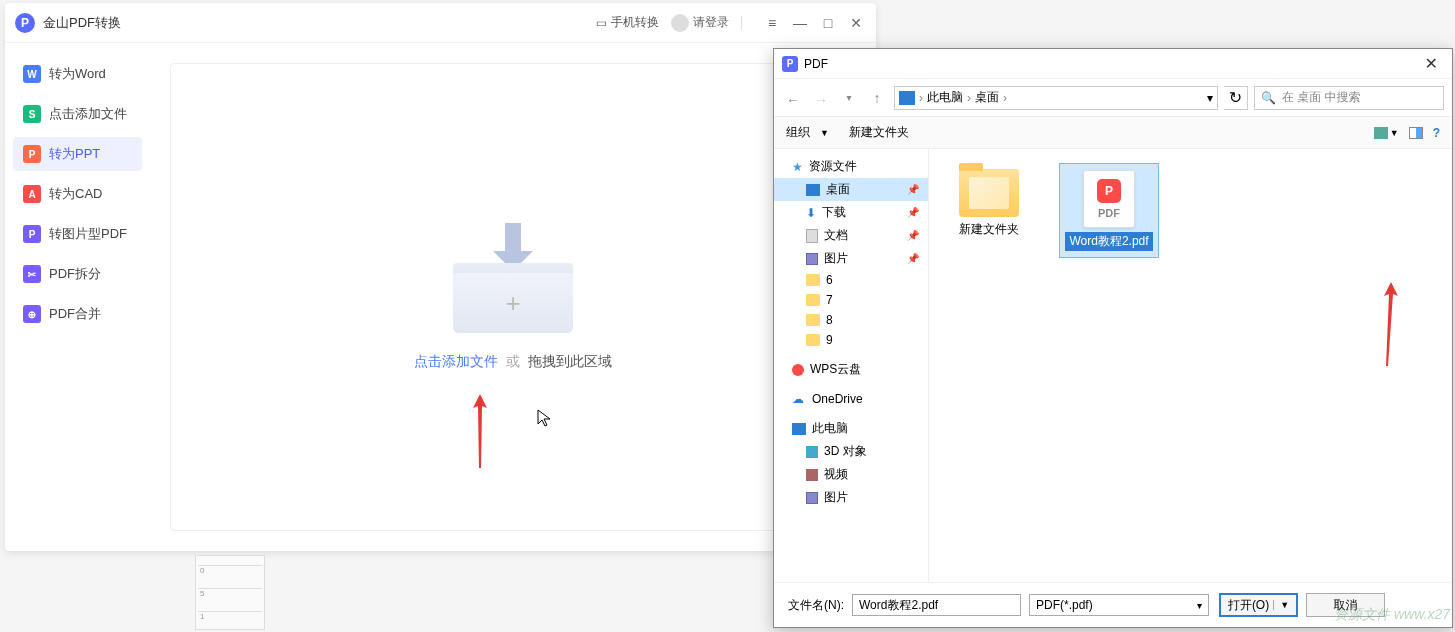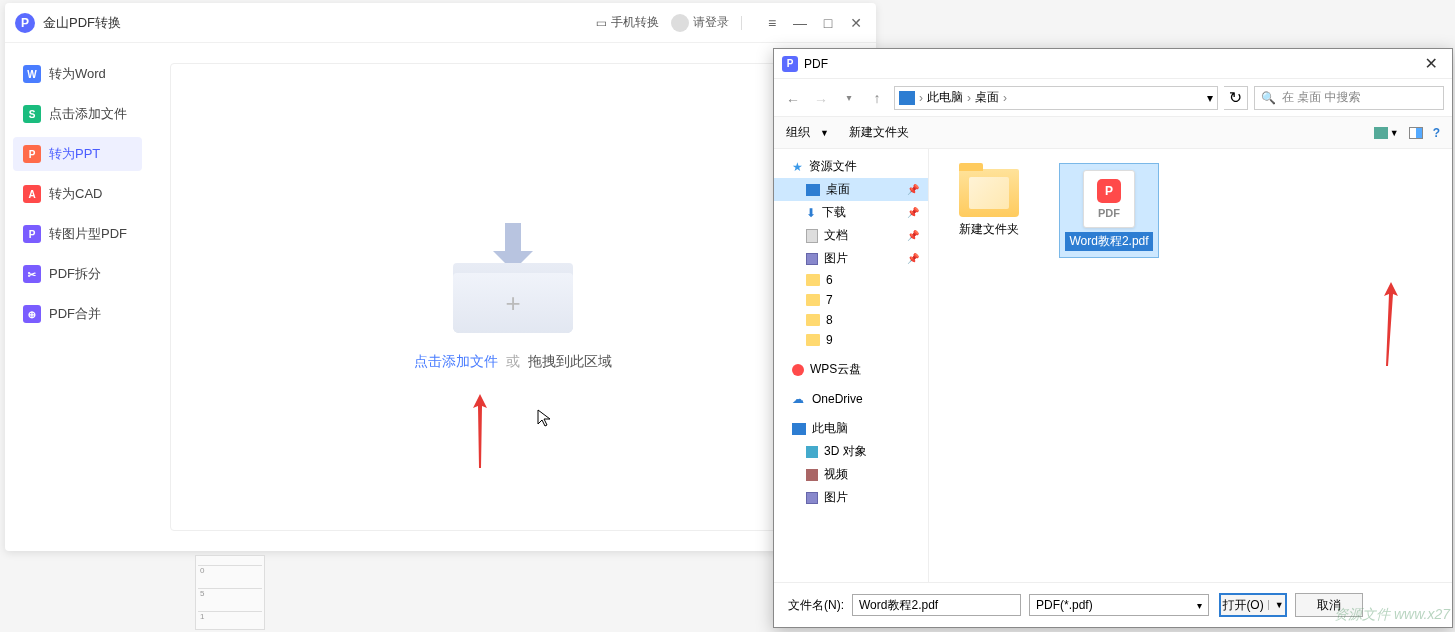--- a/index.html
+++ b/index.html
@@ -108,21 +108,21 @@
 .fi-pdf-badge { width:24px;height:24px;border-radius:5px;background:#ff4a4a;display:flex;align-items:center;justify-content:center;color:#fff;font-size:12px;font-weight:bold; }
 .fi-pdf-txt { font-size:11px;color:#888;font-weight:bold; }
 .flabel { font-size: 12px; text-align: center; word-break: break-all; }
 
 .fd-bottom { padding: 10px 14px; border-top: 1px solid #eee; display: flex; flex-direction: row; gap: 10px; }
 .fn-row { display: flex; align-items: center; gap: 8px; font-size: 12px; }
 .fn-row label { white-space: nowrap; }
 .fn-input { flex: 1; height: 22px; border: 1px solid #aaa; padding: 0 6px; font-size: 12px; }
 .filter-sel { width: 180px; height: 22px; border: 1px solid #aaa; padding: 0 6px; font-size: 12px; display:flex;align-items:center;justify-content:space-between; }
 .btn-row { display: flex; justify-content: flex-end; gap: 8px; }
-.dlg-btn { width: 68px; height: 24px; border: 1px solid #aaa; background: #f5f5f5; font-size: 12px; display:flex;align-items:center;justify-content:center;gap:4px; cursor:pointer; }
+.dlg-btn { width: 79px; height: 24px; border: 1px solid #aaa; background: #f5f5f5; font-size: 12px; display:flex;align-items:center;justify-content:center;gap:4px; cursor:pointer; }
 .dlg-btn.primary { border: 2px solid #2d7dd2; }
 
 
 .watermark { position: absolute; right: 5px; bottom: 8px; font-size: 14px; color: rgba(80,150,100,0.4); font-style: italic; pointer-events: none; }
 </style>
 </head>
 <body>
 
 <div class="main-window">
   <div class="titlebar">

